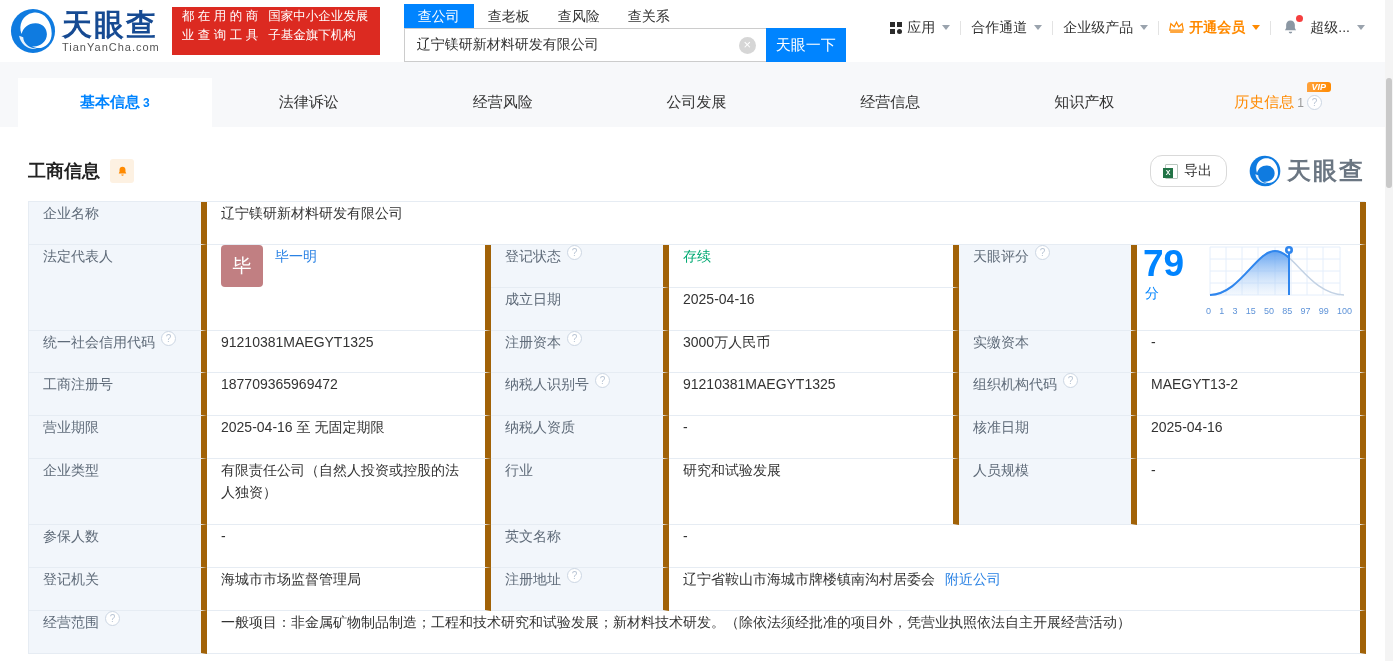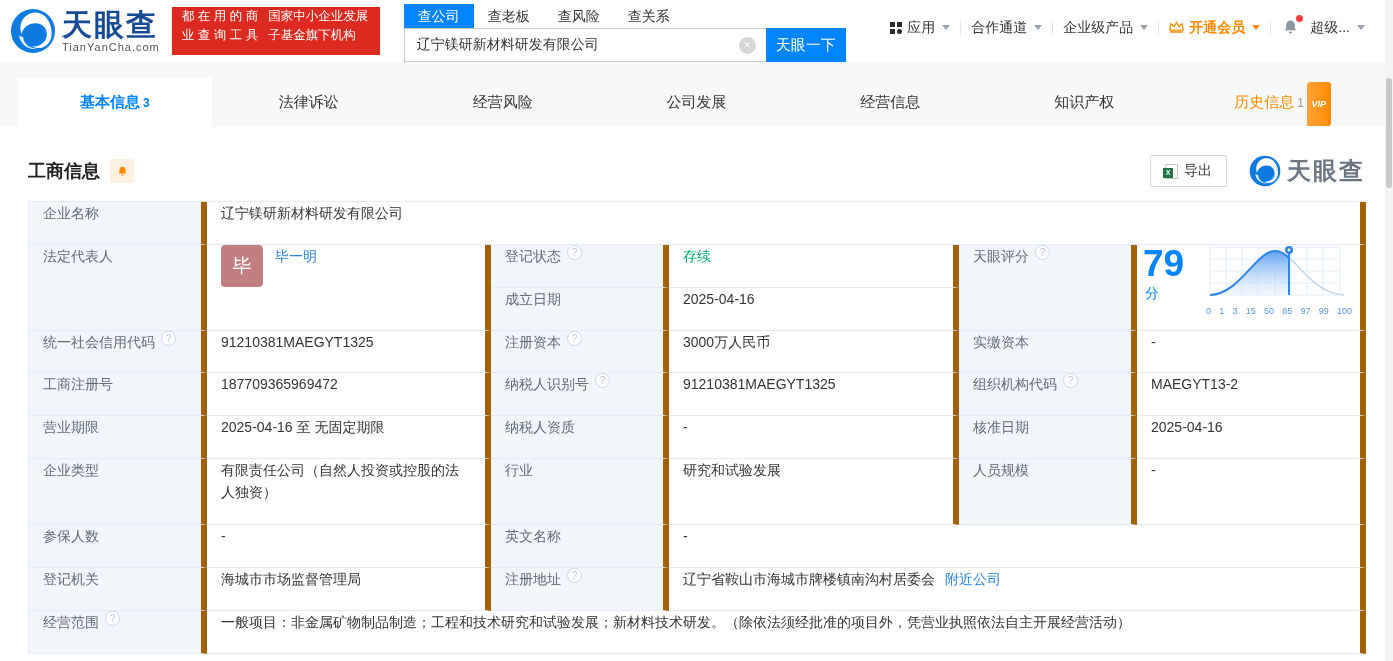--- a/index.html
+++ b/index.html
@@ -42,31 +42,31 @@
 
   
   .nav-band { height:65px; background:#f7f8fa; padding:16px 18px 0 18px; }
   .nav-tabs { display:flex; height:49px; }
   .nav-tab { flex:1; display:flex; align-items:center; justify-content:center; font-size:15px; color:#333; cursor:pointer; position:relative; }
   .nav-tab.active { background:#fff; color:#0084ff; font-weight:bold; }
   .nav-count { font-size:12px; margin-left:3px; color:#0084ff; }
   .nav-tab.hist { color:#ff8a00; }
   .nav-tab.hist .nav-count { color:#999; }
   .vip-badge { position:absolute; top:4px; right:44px; background:linear-gradient(90deg,#ffa23c,#ff8a00); color:#fff;
-    font-size:9px; font-style:italic; font-weight:bold; padding:17px 5px; border-radius:3px 3px 3px 0; }
+    font-size:9px; font-style:italic; font-weight:bold; padding:0 5px; border-radius:3px 3px 3px 0; }
   .q { width:15px; height:15px; border-radius:50%; border:1px solid #ccd6e3; color:#b9c5d4; font-size:10px; line-height:13px;
     text-align:center; display:inline-block; flex:none; cursor:pointer; background:#fff; }
   .nav-tab .q { margin-left:3px; }
 
   
   .section-bar { display:flex; align-items:center; margin:28px 28px 14px 28px; }
   .section-title { font-size:18px; font-weight:bold; color:#222; }
   .bell-box { width:24px; height:24px; background:#fdf1e2; border-radius:3px; margin-left:10px; display:flex;
     align-items:center; justify-content:center; cursor:pointer; }
-  .export-btn { margin-left:auto; height:32px; border:1px solid #d9d9d9; border-radius:2px; background:#fff; display:flex;
+  .export-btn { margin-left:auto; height:32px; border:1px solid #d9d9d9; border-radius:12px; background:#fff; display:flex;
     align-items:center; gap:6px; padding:0 14px; font-size:14px; color:#333; cursor:pointer; }
   .xls { position:relative; width:13px; height:15px; background:#fff; border:1px solid #b9c7bf; border-radius:1px; }
   .xls::after { content:"X"; position:absolute; left:-3px; bottom:0; width:10px; height:10px; background:#217346; color:#fff;
     font-size:7px; font-weight:bold; line-height:10px; text-align:center; }
   .watermark { display:flex; align-items:center; gap:6px; margin-left:22px; }
   .watermark .wm-text { font-size:24px; font-weight:bold; color:#6b7682; letter-spacing:2px; }
 
   
   .tb { margin-left:28px; width:1337px; display:grid;
     grid-template-columns:178px 284px 178px 290px 178px 229px;

